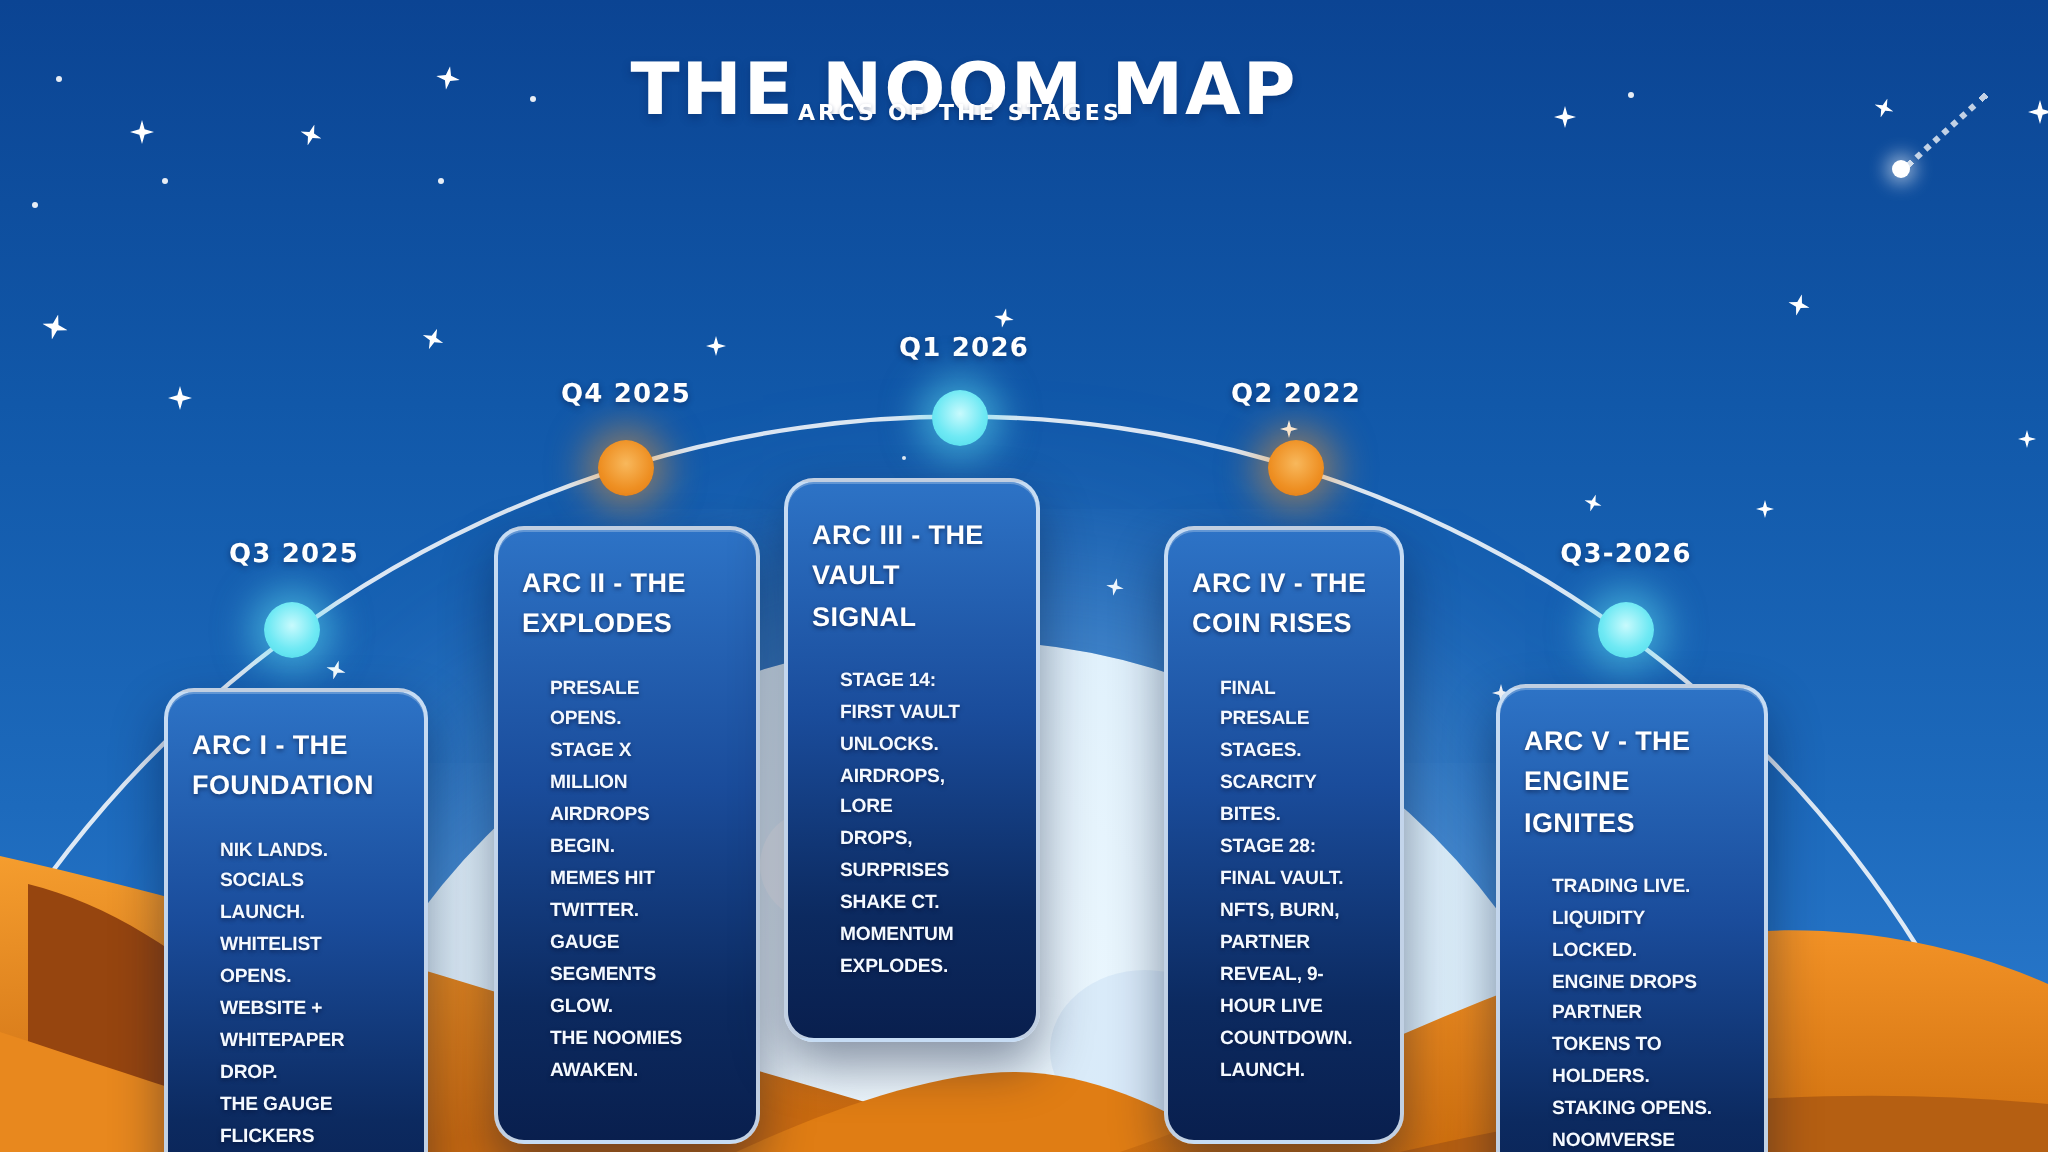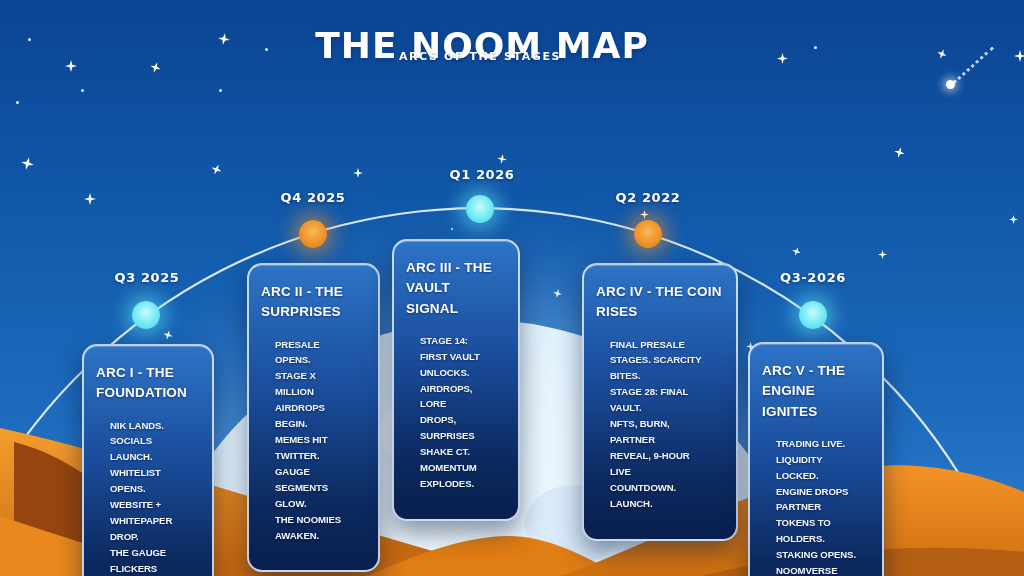--- a/index.html
+++ b/index.html
@@ -59,21 +59,21 @@
   .card{
     position:absolute;box-sizing:border-box;border-radius:15px;
     padding:17px 12px 13px;
     background:linear-gradient(180deg,#2d73c6 0%,#1a4c9b 42%,#0c2a60 78%,#091f4e 100%);
     border:2px solid rgba(226,239,252,.85);
     box-shadow:0 12px 26px rgba(2,16,48,.45), inset 0 1px 0 rgba(255,255,255,.25);
   }
   .c0{left:82px;top:344px;width:132px;min-height:172px}
   .c1{left:247px;top:263px;width:133px;min-height:211px}
   .c2{left:392px;top:239px;width:128px;min-height:195px}
-  .c3{left:582px;top:263px;width:156px;min-height:193px}
+  .c3{left:582px;top:263px;width:120px;min-height:193px}
   .c4{left:748px;top:342px;width:136px;min-height:210px}
   .card h2{
     margin:0 0 9px;font-size:13.5px;font-weight:800;color:#fff;
     line-height:1.5;letter-spacing:.2px;text-shadow:0 1px 2px rgba(0,10,40,.5);
   }
   .card p{
     margin:14px;font-size:9.6px;font-weight:700;color:#f4f9ff;
     line-height:1.66;letter-spacing:-.1px;white-space:pre-line;
     text-shadow:0 1px 2px rgba(0,10,40,.5);
   }
@@ -164,21 +164,21 @@
 <section class="card c0">
   <h2>ARC I - THE FOUNDATION</h2>
   <p>NIK LANDS. SOCIALS
 LAUNCH. WHITELIST
 OPENS. WEBSITE +
 WHITEPAPER DROP.
 THE GAUGE FLICKERS
 TO LIFE.</p>
 </section>
 <section class="card c1">
-  <h2>ARC II - THE SURPRISES</h2>
+  <h2>ARC II - THE EXPLODES</h2>
   <p>PRESALE OPENS.
 STAGE X MILLION
 AIRDROPS BEGIN.
 MEMES HIT TWITTER.
 GAUGE SEGMENTS
 GLOW.
 THE NOOMIES
 AWAKEN.</p>
 </section>
 <section class="card c2">

